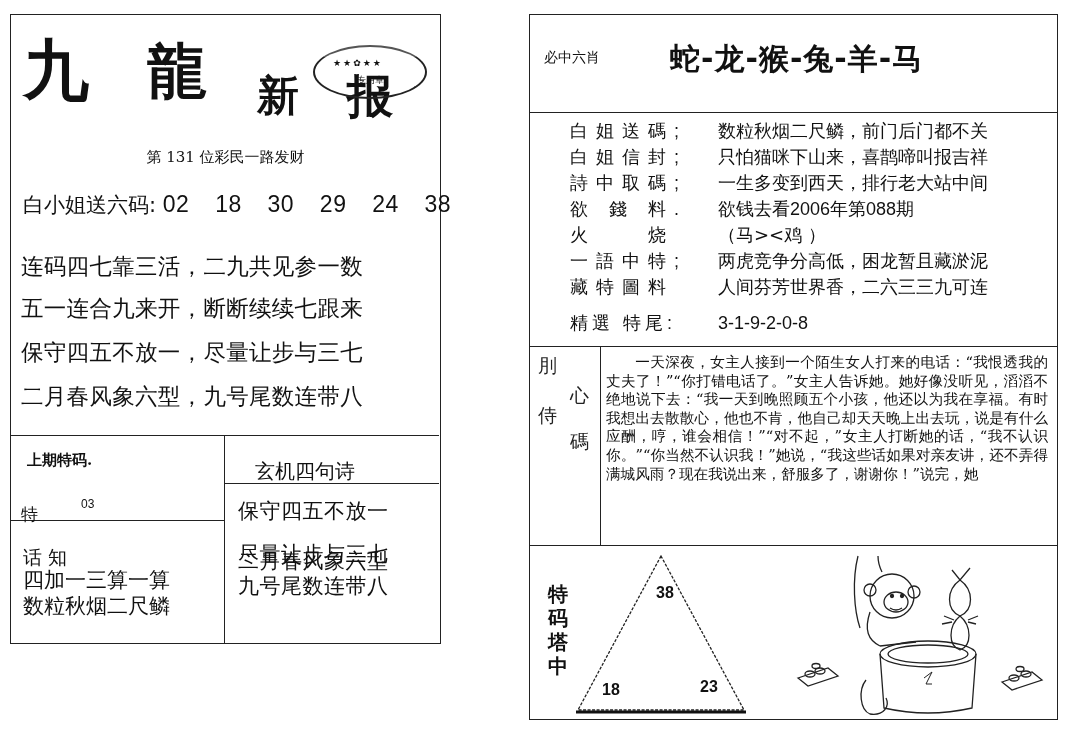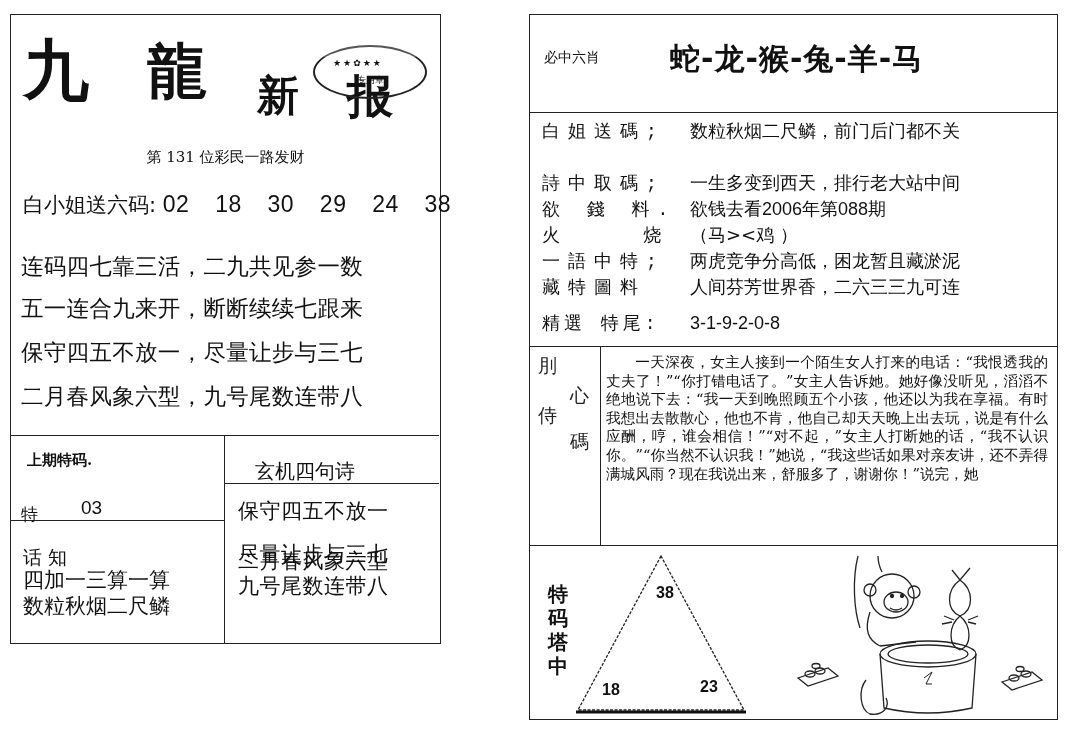--- a/index.html
+++ b/index.html
@@ -11,39 +11,39 @@
 
     
     #left-panel { left: 10px; top: 14px; width: 431px; height: 630px; }
     .title-big { position: absolute; font-family: "DejaVu Serif", serif; font-weight: bold; line-height: 1; }
     .subtitle { position: absolute; left: 0; right: 0; top: 133px; text-align: center; font-size: 15px; font-family: "DejaVu Serif", serif; }
     .six-code { position: absolute; left: 12px; top: 176px; font-size: 21px; white-space: nowrap; }
     .six-code .nums { font-family: "Liberation Sans", sans-serif; font-size: 23px; letter-spacing: 0.5px; word-spacing: 6px; }
     .poem-line { position: absolute; left: 10px; font-size: 22.5px; white-space: nowrap; letter-spacing: 0.3px; }
     .last-label { position: absolute; left: 16px; top: 436px; font-size: 15px; font-family: "DejaVu Serif", serif; font-weight: bold; }
     .te-label { position: absolute; left: 10px; top: 488px; font-size: 17px; font-family: "DejaVu Serif", serif; }
-    .te-num { position: absolute; left: 70px; top: 482px; font-size: 19px; font-family: "Liberation Sans", sans-serif; }
+    .te-num { position: absolute; left: 70px; top: 482px; font-size: 12px; font-family: "Liberation Sans", sans-serif; }
     .notice-label { position: absolute; left: 12px; top: 530px; font-size: 19px; font-family: "DejaVu Serif", serif; letter-spacing: 6px; }
     .notice-line { position: absolute; left: 12px; font-size: 21px; white-space: nowrap; }
     .xj-title { position: absolute; left: 244px; top: 443px; font-size: 20px; }
     .xj-line { position: absolute; left: 227px; font-size: 21px; white-space: nowrap; letter-spacing: 0.5px; }
 
     
     #stamp { position: absolute; left: 302px; top: 30px; width: 110px; height: 50px; border: 2px solid #222; border-radius: 50%; border-top-color: #555; }
     #stamp .stars { position: absolute; left: 18px; top: 11px; font-size: 9px; letter-spacing: 2px; }
     #stamp .stamp-text { position: absolute; left: 42px; top: 27px; font-size: 9px; }
 
     
     #right-header { left: 529px; top: 14px; width: 529px; height: 99px; }
     .must-label { position: absolute; left: 14px; top: 34px; font-size: 14px; }
     .must-zodiac { position: absolute; left: 140px; top: 24px; font-size: 30px; font-weight: bold; white-space: nowrap; letter-spacing: 1px; }
 
     #right-info { left: 529px; top: 112px; width: 529px; height: 236px; }
     .info-row { position: absolute; left: 12px; font-size: 18px; white-space: nowrap; height: 24px; }
-    .info-label { display: inline-block; font-family: Liberation Mono, monospace; letter-spacing: 8px; width: 148px; }
+    .info-label { display: inline-block; font-family: Liberation Sans, sans-serif; letter-spacing: 8px; width: 148px; margin-left: 28px; }
     .info-value { display: inline-block; }
     .info-value.num { font-family: "Liberation Sans", sans-serif; }
 
     #right-story { left: 529px; top: 346px; width: 529px; height: 200px; }
     .story-side { position: absolute; font-family: "DejaVu Serif", serif; font-size: 19px; color: #222; }
     .story-text { position: absolute; left: 76px; top: 6px; width: 442px; font-size: 14.6px; line-height: 18.6px; text-align: justify; font-family: "DejaVu Serif", serif; }
     .story-text p { margin: 0; text-indent: 2em; }
 
     #right-pyramid { left: 529px; top: 545px; width: 529px; height: 175px; }
     .pyr-label { position: absolute; left: 16px; top: 36px; width: 24px; font-size: 20px; line-height: 24px; text-align: center; font-weight: bold; }
@@ -97,20 +97,23 @@
 </div>
 
 <div id="right-header" class="box">
   <span class="must-label">必中六肖</span>
   <span class="must-zodiac">蛇-龙-猴-兔-羊-马</span>
 </div>
 
 <div id="right-info" class="box">
   <div class="info-row" style="top:6px;">
     <span class="info-label">白姐送碼;</span><span class="info-value">数粒秋烟二尺鳞，前门后门都不关</span>
+  </div>
+  <div class="info-row" style="top:32px;">
+    <span class="info-label">白姐信封;</span><span class="info-value">只怕猫咪下山来，喜鹊啼叫报吉祥</span>
   </div>
   <div class="info-row" style="top:58px;">
     <span class="info-label">詩中取碼;</span><span class="info-value">一生多变到西天，排行老大站中间</span>
   </div>
   <div class="info-row" style="top:84px;">
     <span class="info-label">欲 錢 料.</span><span class="info-value num">欲钱去看2006年第088期</span>
   </div>
   <div class="info-row" style="top:110px;">
     <span class="info-label" style="white-space:pre;">火    烧</span><span class="info-value">（马&gt;&lt;鸡 ）</span>
   </div>

